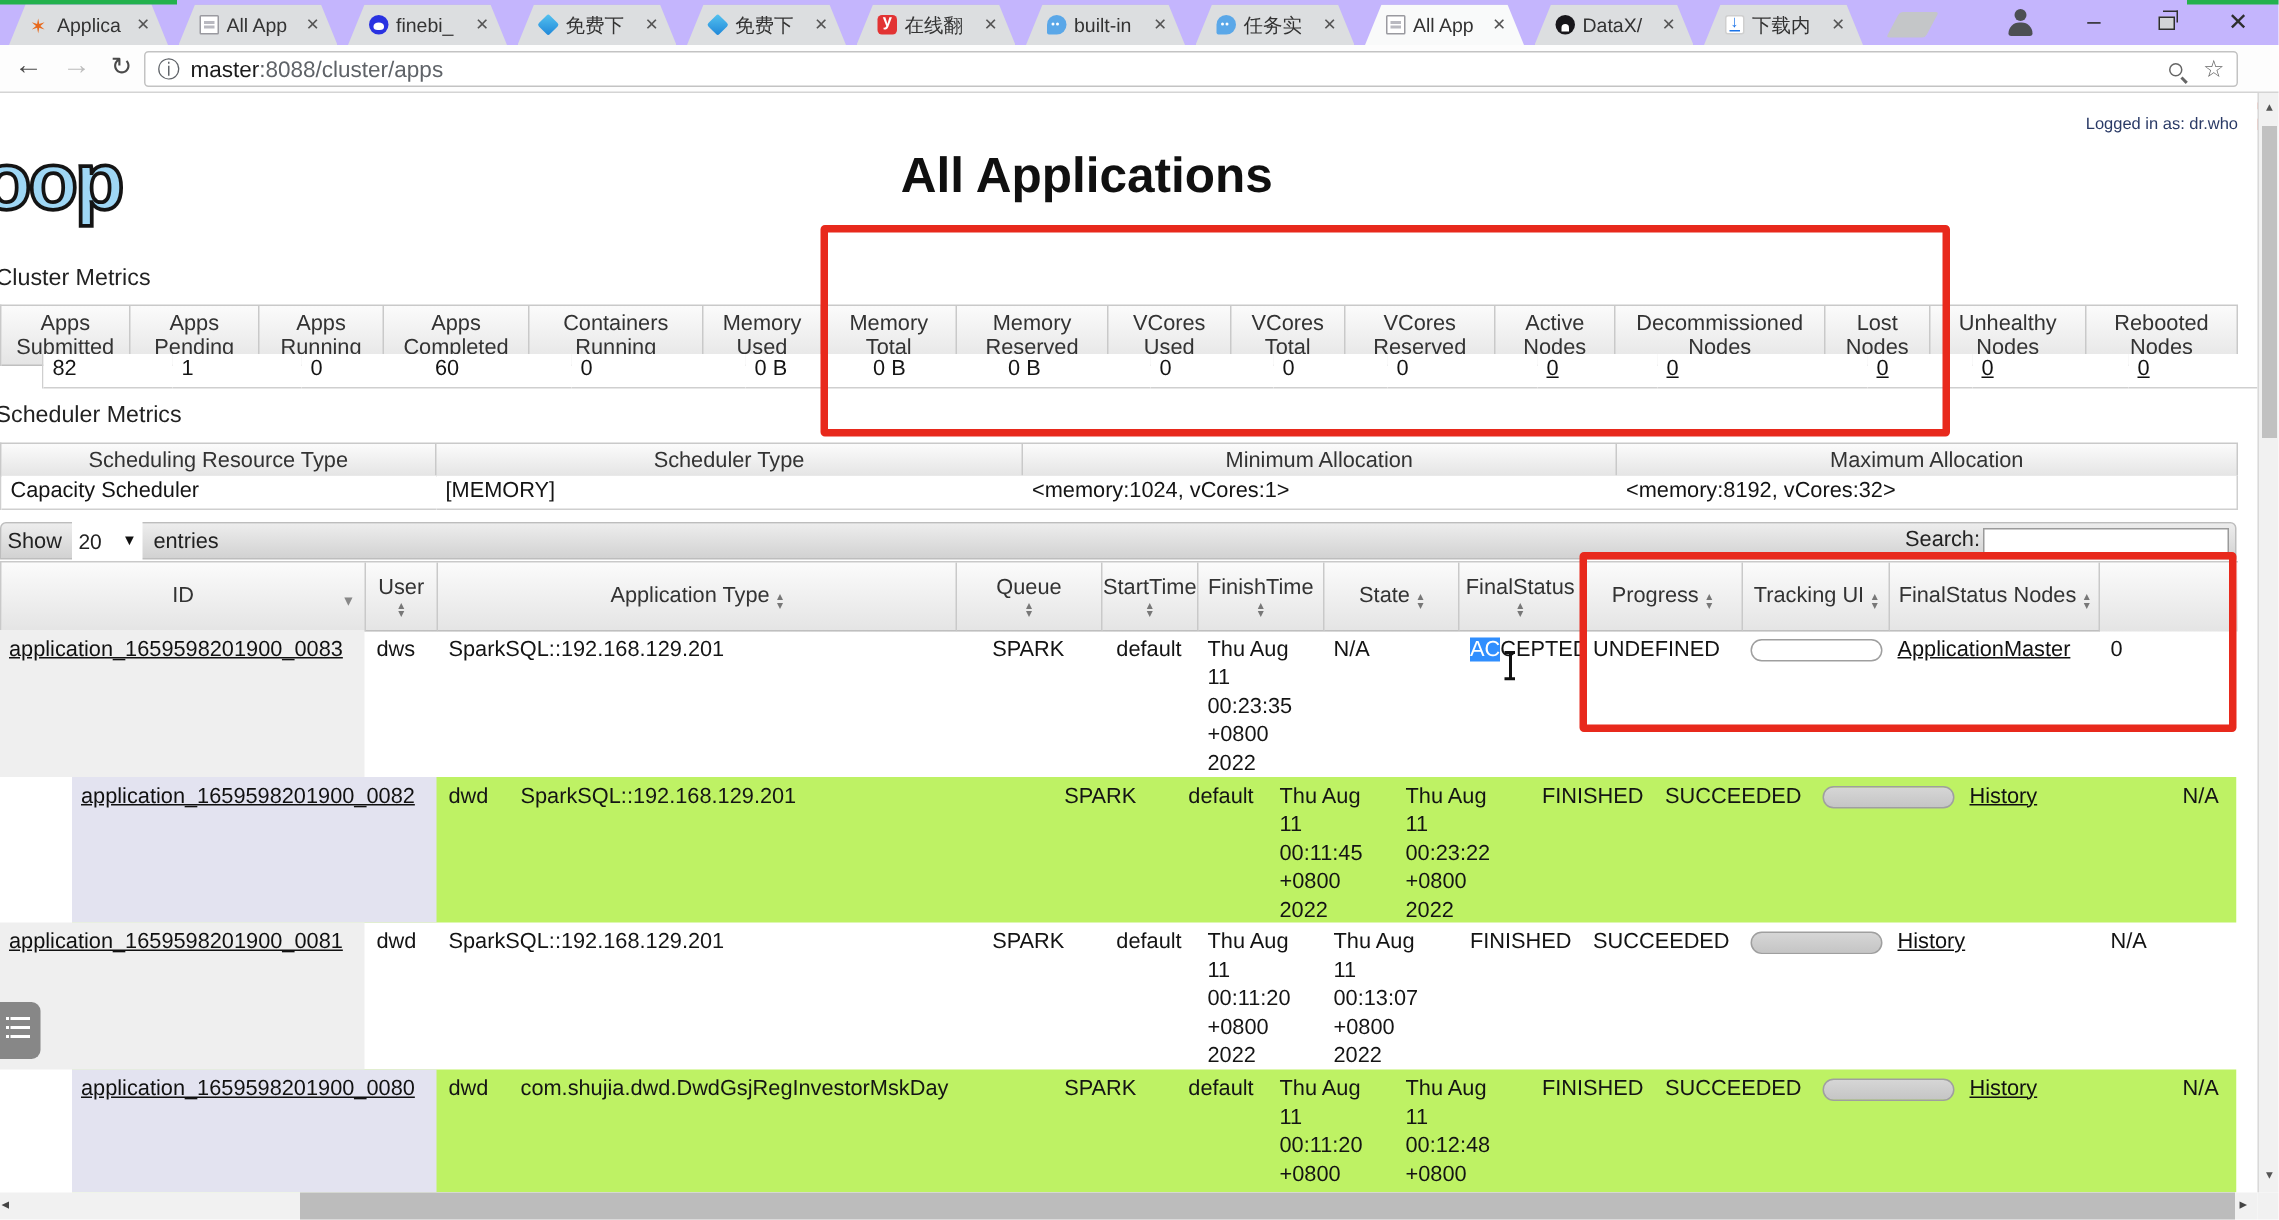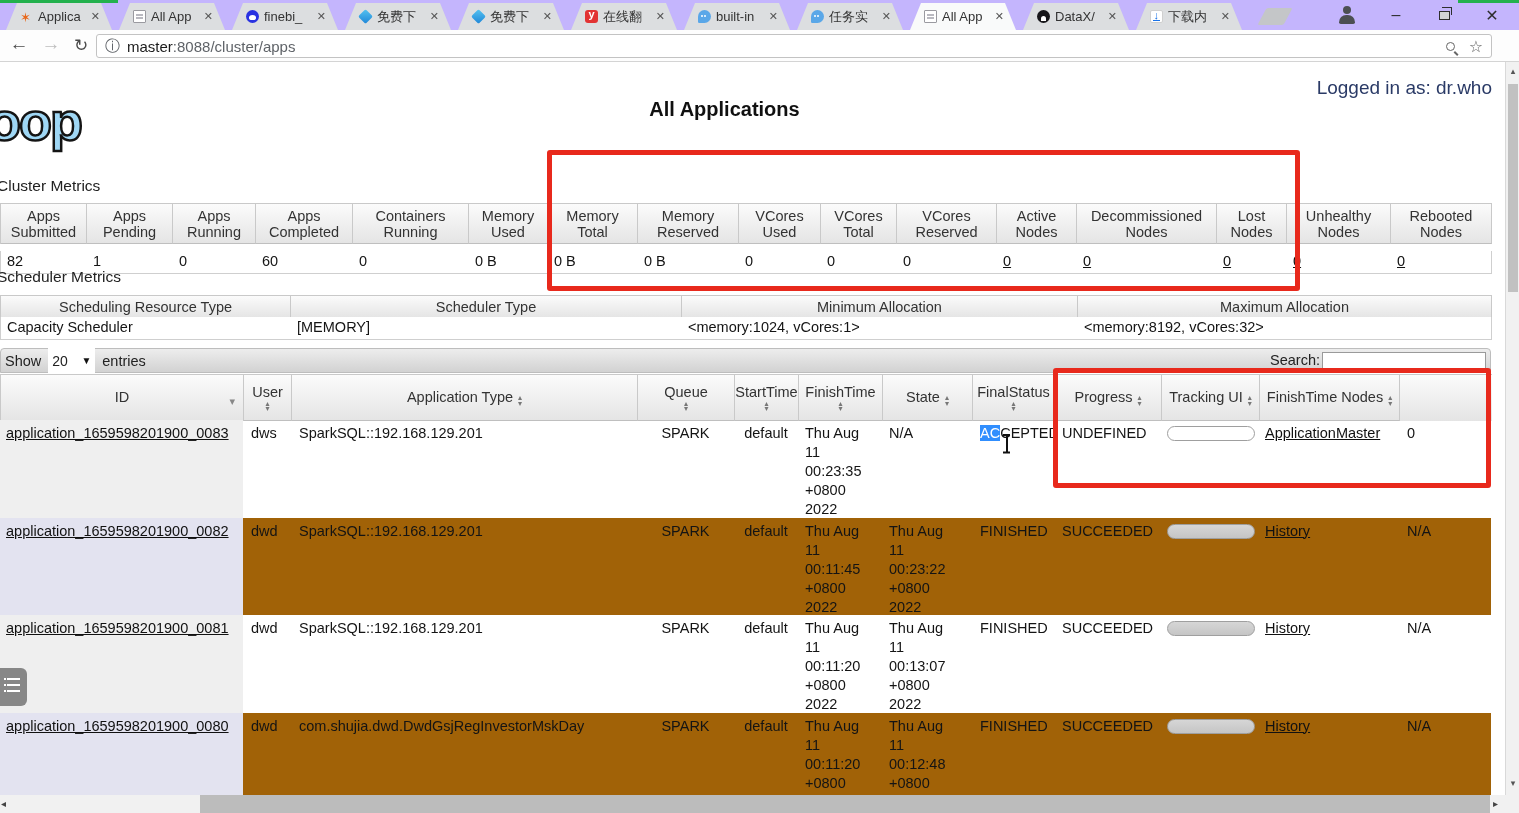--- a/index.html
+++ b/index.html
@@ -56,36 +56,36 @@
   .url .host { color:#1b1b1b; } .url .path { color:#5f6368; }
   .obx-right { margin-left:auto; display:flex; align-items:center; gap:14px; }
   .mag { width:9px; height:9px; border:1.6px solid #666; border-radius:50%; position:relative; }
   .mag::after { content:""; position:absolute; left:8px; top:8px; width:5px; height:1.6px; background:#666; transform:rotate(45deg); transform-origin:0 0; }
   .star { font-size:16px; color:#666; }
   .ext-red { position:absolute; left:1498px; top:38px; width:19px; height:19px; border-radius:50%;
     background:radial-gradient(circle at 42% 42%, #fff 0 3px, #e6452a 3.5px); }
 
   
   .content { position:absolute; left:0; top:62px; width:1505px; height:733px; background:#fff; overflow:hidden; }
-  .loggedin { position:absolute; top:15px; right:13px; font-size:19px; color:#2a3a66; }
+  .loggedin { position:absolute; top:15px; right:13px; font-size:11px; color:#2a3a66; }
   .logo { position:absolute; left:-12px; top:28px; font-size:54px; font-weight:800; letter-spacing:-2px;
     color:#9fd7f5; -webkit-text-stroke:2.5px #141414; }
-  .pagetitle { position:absolute; left:0; top:36px; width:1449px; text-align:center; font-size:20px; font-weight:bold; color:#101010; }
+  .pagetitle { position:absolute; left:0; top:36px; width:1449px; text-align:center; font-size:33px; font-weight:bold; color:#101010; }
   .h2 { position:absolute; left:-3px; font-size:15.5px; color:#222; }
   .h2-cluster { top:115px; } .h2-sched { top:206px; }
 
   .grid { position:absolute; left:0; display:grid; }
   .gt-cluster { grid-template-columns:86px 86px 83px 97px 116px 79px 90px 101px 82px 76px 100px 80px 140px 70px 104px 101px; }
   .gt-sched   { grid-template-columns:290px 391px 396px 414px; }
   .thead { background:linear-gradient(#fbfbfb,#e4e4e4); border-top:1px solid #c9c9c9; border-left:1px solid #c9c9c9; }
   .thead > div { border-right:1px solid #c9c9c9; border-bottom:1px solid #bfbfbf; display:flex; align-items:center; justify-content:center; text-align:center; font-size:14.5px; color:#333; padding:2px 3px; }
   .tvals { border-left:1px solid #cfcfcf; }
   .tvals > div { background:#fff; border-bottom:1px solid #cfcfcf; font-size:14.5px; color:#141414; padding:2px 0 2px 6px; }
   .tvals > div:last-child { border-right:1px solid #cfcfcf; }
-  .c-head { top:141px; } .c-vals { top:189px; height:23px; }
+  .c-head { top:141px; } .c-vals { top:174px; height:23px;margin-left:28px; }
   .c-head > div { height:40px; }
   .s-head { top:233px; } .s-vals { top:255px; height:23px; }
   .s-head > div { height:22px; }
   a.nlink, a.link { color:#111; text-decoration:underline; }
 
   .ctlbar { position:absolute; left:0; top:286px; width:1491px; height:25px;
     background:linear-gradient(#ededed,#d2d2d2); border:1px solid #bdbdbd; border-radius:4px 4px 0 0;
     display:flex; align-items:center; font-size:14.5px; color:#222; padding:0 4px; }
   .selbox { display:inline-flex; align-items:center; justify-content:space-between; width:47px; height:31px; background:#fff; margin:0 7px; padding:0 4px; font-size:14px; }
   .selbox .ar { font-size:10px; color:#111; }
@@ -96,21 +96,21 @@
   .a-head { top:312px; }
   .a-head > div { height:46px; flex-direction:column; line-height:17px; position:relative; }
   .a-head > div.inline { flex-direction:row; flex-wrap:wrap; column-gap:5px; align-content:center;align-items:flex-end; }
   .sc { display:inline-block; font-size:8px; line-height:5.5px; color:#777; white-space:pre; }
   .sc::before { content:"▴\A▾"; }
   .desc { position:absolute; right:8px; top:18px; font-size:11px; color:#888; }
   .rgt { position:absolute; right:8px; top:17px; }
 
   .rows { position:absolute; left:0; top:358px; width:1491px; height:375px; overflow:hidden; }
   .tr { display:grid; grid-template-columns:243px 48px 346px 97px 64px 84px 90px 82px 107px 98px 140px 92px; height:97.5px; font-size:14.5px; color:#141414; }
-  .tr.alt { background:#a16207; }
+  .tr.alt { background:#bef264;margin-left:48px; }
   .td { padding:4px 6px; line-height:19px; overflow:hidden; }
   .idcell { background:#efefef; }
   .tr.alt .idcell { background:#e3e3f0; }
   .td.user,.td.name { padding-left:8px; }
   .td.center { text-align:center; }
   .td.time { padding:4px 13px 4px 7px; word-wrap:break-word; }
   .td.state,.td.final,.td.bl { padding-left:8px; position:relative; }
   .sel { background:#308efe; color:#fff; }
   .pbar { width:88px; height:15px; border:1px solid #9f9f9f; border-radius:8px; background:#fff; margin-top:2px; }
   .pbar.full { background:linear-gradient(#d6d6d6,#c5c5c5); }
@@ -330,21 +330,21 @@
       </div>
     <div class="inline">
         <span>Progress</span>
         <span class="sc"></span>
       </div>
     <div class="inline">
         <span>Tracking UI</span>
         <span class="sc"></span>
       </div>
     <div class="inline">
-        <span>FinishTime Nodes</span>
+        <span>FinalStatus Nodes</span>
         <span class="sc"></span>
       </div>
   </div>
 
   <div class="rows">
     <div class="tr">
       <div class="td idcell"><a class="link" href="#">application_1659598201900_0083</a></div>
       <div class="td user">dws</div>
       <div class="td name">SparkSQL::192.168.129.201</div>
       <div class="td center">SPARK</div>

